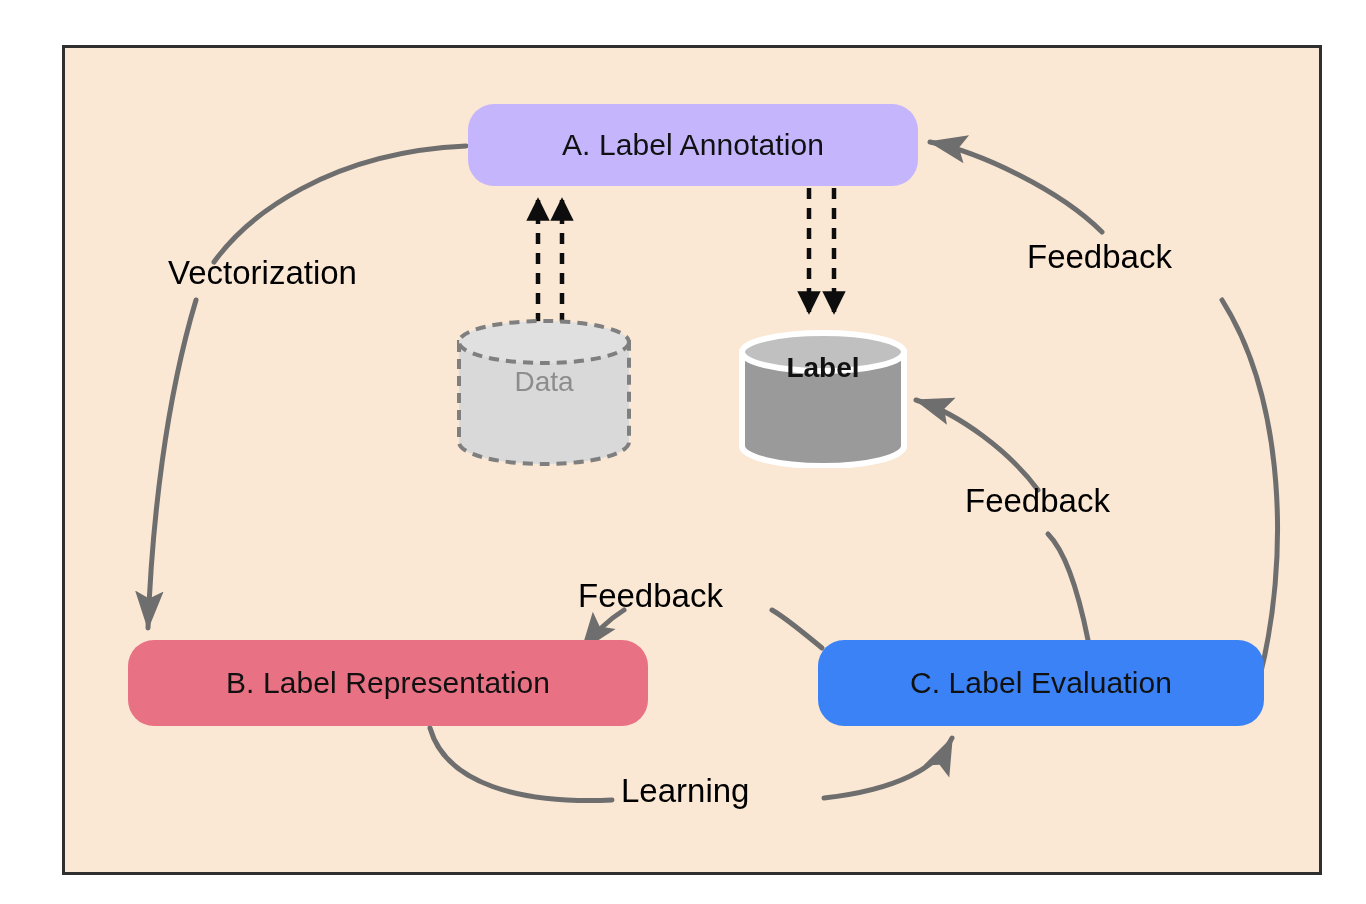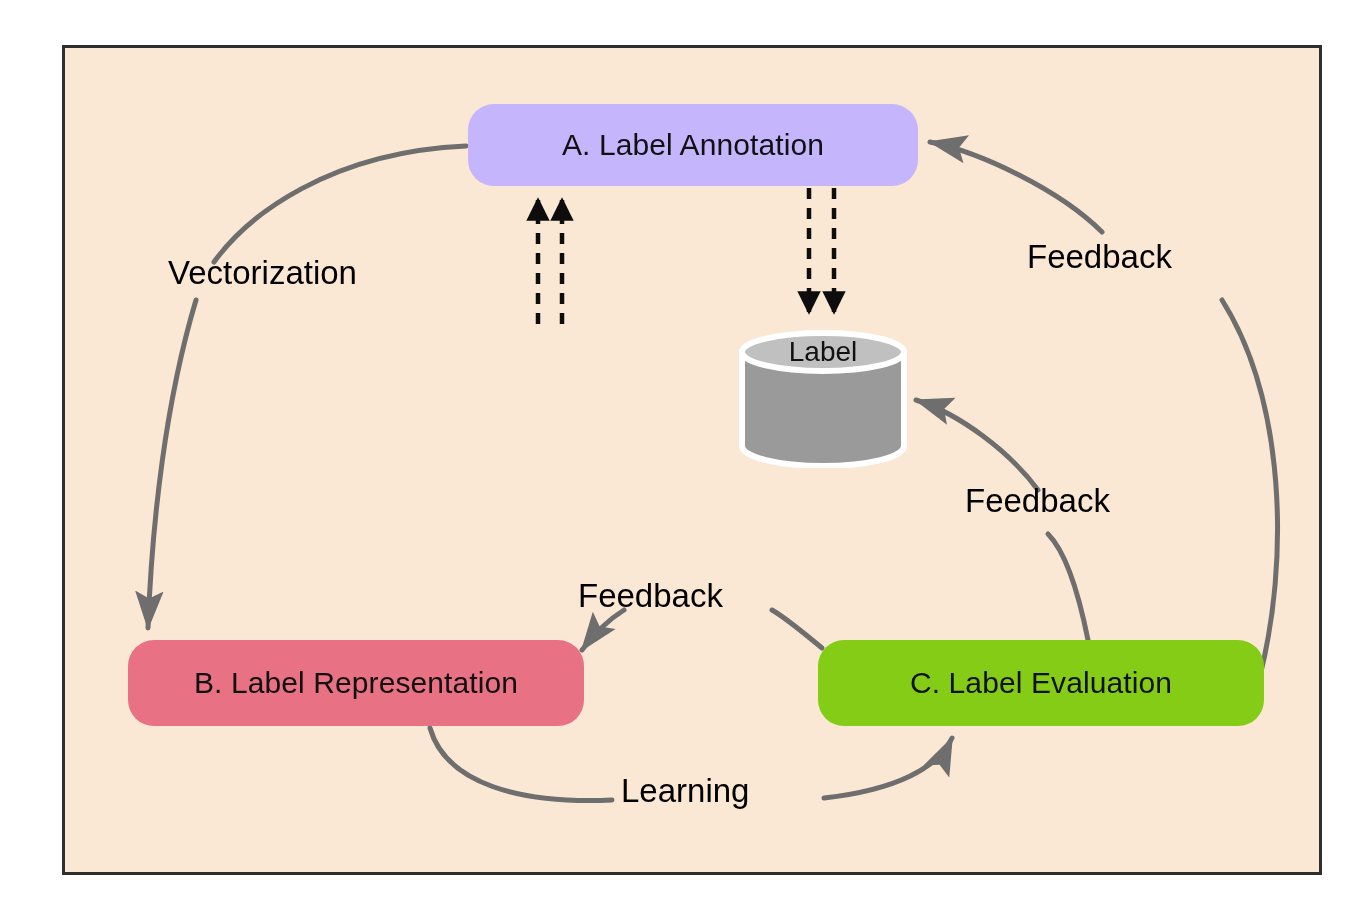--- a/index.html
+++ b/index.html
@@ -9,31 +9,31 @@
     position:absolute;left:62px;top:45px;width:1260px;height:830px;
     background:#fae7d4;border:3px solid #2f2f2f;box-sizing:border-box;
   }
   svg#wires{position:absolute;left:0;top:0;width:1366px;height:904px;overflow:visible;}
   .node{
     position:absolute;display:flex;align-items:center;justify-content:center;
     border-radius:26px;color:#111;font-size:30px;letter-spacing:.1px;
     font-family:"Liberation Sans",sans-serif;
   }
   #nodeA{left:468px;top:104px;width:450px;height:82px;background:#c4b5fd;}
-  #nodeB{left:128px;top:640px;width:456px;height:86px;background:#e87184;}
-  #nodeC{left:818px;top:640px;width:446px;height:86px;background:#84cc16;}
+  #nodeB{left:128px;top:640px;width:520px;height:86px;background:#e87184;}
+  #nodeC{left:818px;top:640px;width:446px;height:86px;background:#3b82f6;}
   .cyl{position:absolute;}
   .cyl-label{
     position:absolute;left:0;right:0;text-align:center;
     font-size:28px;line-height:1.12;font-family:"Liberation Sans",sans-serif;
   }
   #dataCyl{left:455px;top:318px;width:178px;height:148px;}
   #dataCyl .cyl-label{top:48px;color:#8d8d8d;}
   #labelCyl{left:738px;top:330px;width:170px;height:138px;}
-  #labelCyl .cyl-label{top:6px;color:#111;}
+  #labelCyl .cyl-label{top:22px;color:#111;font-weight:bold;}
   .edge-label{
     position:absolute;color:#000;font-size:33px;white-space:nowrap;
     font-family:"Liberation Sans",sans-serif;
   }
   #lblVec{left:168px;top:240px;margin-top:14px;}
   #lblFb1{left:1027px;top:238px;}
   #lblFb2{left:965px;top:482px;}
   #lblFb3{left:578px;top:577px;}
   #lblLearn{left:621px;top:772px;text-align:right;}
 </style>
@@ -83,20 +83,27 @@
       <path d="M538,324 L538,200" fill="none" stroke="#0d0d0d" stroke-width="4.5" stroke-dasharray="11 9" marker-end="url(#ahd)"></path>
       <path d="M562,324 L562,200" fill="none" stroke="#0d0d0d" stroke-width="4.5" stroke-dasharray="11 9" marker-end="url(#ahd)"></path>
     </g>
 
     <g>
       <path d="M809,188 L809,312" fill="none" stroke="#0d0d0d" stroke-width="4.5" stroke-dasharray="11 9" marker-end="url(#ahd)"></path>
       <path d="M834,188 L834,312" fill="none" stroke="#0d0d0d" stroke-width="4.5" stroke-dasharray="11 9" marker-end="url(#ahd)"></path>
     </g>
   </svg>
 
+  <div class="cyl" id="dataCyl">
+    <svg width="178" height="148" viewBox="0 0 178 148">
+      <path d="M4,24 L4,124 A85,22 0 0 0 174,124 L174,24 Z" fill="#d9d9d9" stroke="#7f7f7f" stroke-width="4" stroke-dasharray="10 7"></path>
+      <ellipse cx="89" cy="24" rx="85" ry="21" fill="#e0e0e0" stroke="#7f7f7f" stroke-width="4" stroke-dasharray="10 7"></ellipse>
+    </svg>
+    <div class="cyl-label">Data</div>
+  </div>
 
   <div class="cyl" id="labelCyl">
     <svg width="170" height="138" viewBox="0 0 170 138">
       <path d="M4,22 L4,116 A81,20 0 0 0 166,116 L166,22 Z" fill="#9a9a9a" stroke="#ffffff" stroke-width="6"></path>
       <ellipse cx="85" cy="22" rx="81" ry="19" fill="#c0c0c0" stroke="#ffffff" stroke-width="6"></ellipse>
     </svg>
     <div class="cyl-label">
       <div>Label</div>
     </div>
   </div>

